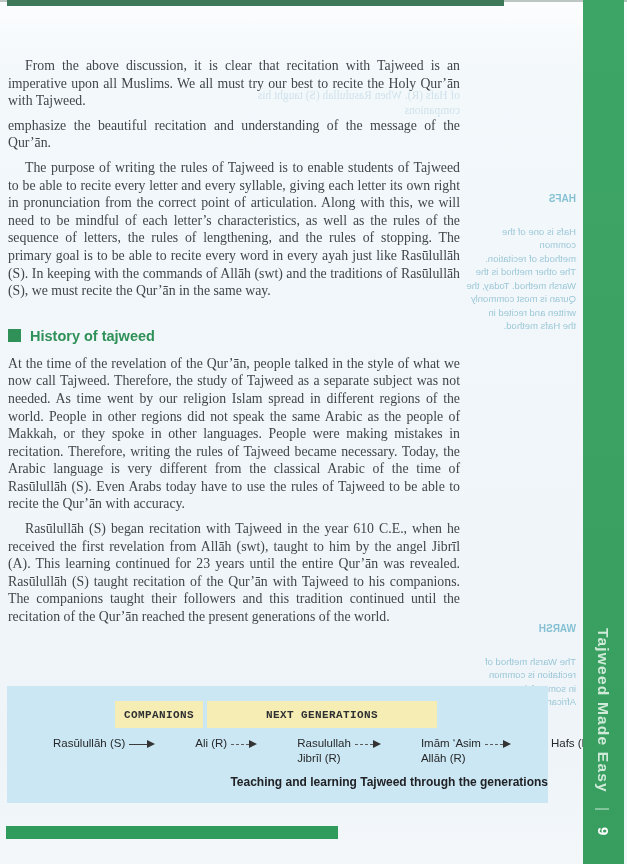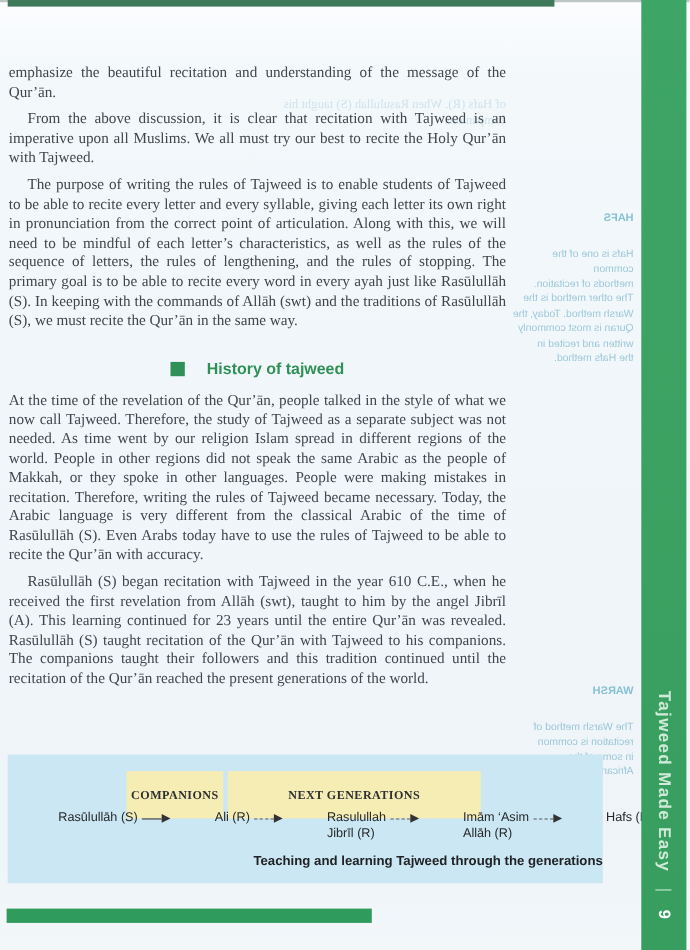--- a/index.html
+++ b/index.html
@@ -13,40 +13,40 @@
   .top-rule{position:absolute;left:7px;top:0;width:497px;height:6px;background:#3e7a59;}
   .bottom-rule{position:absolute;left:6px;top:826px;width:332px;height:13px;background:#2f9b5d;}
 
   
   .main{position:absolute;left:8px;top:57px;width:452px;z-index:2;}
   p.body-par{
     margin:0 0 7px 0;font-size:13.8px;line-height:17.6px;color:#41464c;
     text-align:justify;
   }
   p.indent{text-indent:17px;}
-  .section-heading{margin:28px 0 11px 0;display:flex;align-items:center;gap:20px;justify-content:center;}
+  .section-heading{margin:28px 0 11px 0;display:flex;align-items:center;gap:9px;}
   .bullet{width:13px;height:13px;background:#2f9158;flex:0 0 auto;}
   .heading-text{font-family:"Liberation Sans","DejaVu Sans",sans-serif;font-weight:bold;
     font-size:14.5px;color:#2f9158;}
 
   
   .ghost-note{position:absolute;width:112px;transform:scaleX(-1);
     font-family:"Liberation Sans","DejaVu Sans",sans-serif;font-size:9.5px;line-height:13.5px;
     color:#55a0bc;opacity:.55;white-space:pre-line;z-index:1;}
   .ghost-note .gtitle{display:block;font-weight:bold;font-size:10px;color:#2f95b4;margin-bottom:6px;}
   #ghost-hafs{left:464px;top:178px;}
   #ghost-warsh{left:464px;top:608px;}
   .ghost-frag{position:absolute;left:248px;top:88px;width:212px;transform:scaleX(-1);
     font-size:11.5px;line-height:15px;color:#74a8c4;opacity:.28;z-index:1;
     font-family:"Liberation Serif",serif;}
 
   
   .diagram{position:absolute;left:7px;top:686px;width:541px;height:117px;background:#cbe7f3;z-index:2;}
-  .ylabel{position:absolute;top:15px;height:43px;background:#f6edb4;display:flex;align-items:center;
-    justify-content:center;font-family:Liberation Serif, serif;font-weight:bold;
+  .ylabel{position:absolute;top:15px;height:27px;background:#f6edb4;display:flex;align-items:center;
+    justify-content:center;font-family:Liberation Mono, monospace;font-weight:bold;
     font-size:11px;letter-spacing:.4px;color:#2e3033;}
   #ybox-1{left:108px;width:88px;}
   #ybox-2{left:200px;width:230px;text-align:center;}
   .chain{position:absolute;left:10px;right:10px;top:50px;display:flex;align-items:flex-start;}
   .node{font-family:"Liberation Sans","DejaVu Sans",sans-serif;font-size:11.5px;line-height:14.5px;
     color:#26282a;white-space:nowrap;flex:0 0 auto;padding-left:36px;}
   .node .l2{display:block;}
   .arrow{flex:1 1 auto;display:flex;align-items:center;margin-top:4px;min-width:26px;padding:0 4px;}
   .arrow .shaft{flex:1;border-top:1.5px solid #3c3c3c;}
   .arrow.dashed .shaft{border-top:1.5px dashed #5d5d5d;}
@@ -84,22 +84,22 @@
 </div>
 <div class="ghost-note" id="ghost-warsh">
   <span class="gtitle">WARSH</span>
   <span>The Warsh method of
 recitation is common
 in some of the
 African countries.</span>
 </div>
 
 <div class="main">
+  <p class="body-par indent">From the above discussion, it is clear that recitation with Tajweed is an imperative upon all Muslims. We all must try our best to recite the Holy Qur’ān with Tajweed.</p>
   <p class="body-par">emphasize the beautiful recitation and understanding of the message of the Qur’ān.</p>
-  <p class="body-par indent">From the above discussion, it is clear that recitation with Tajweed is an imperative upon all Muslims. We all must try our best to recite the Holy Qur’ān with Tajweed.</p>
   <p class="body-par indent">The purpose of writing the rules of Tajweed is to enable students of Tajweed to be able to recite every letter and every syllable, giving each letter its own right in pronunciation from the correct point of articulation. Along with this, we will need to be mindful of each letter’s characteristics, as well as the rules of the sequence of letters, the rules of lengthening, and the rules of stopping. The primary goal is to be able to recite every word in every ayah just like Rasūlullāh (S). In keeping with the commands of Allāh (swt) and the traditions of Rasūlullāh (S), we must recite the Qur’ān in the same way.</p>
 
   <div class="section-heading">
     <span class="bullet"></span>
     <span class="heading-text">History of tajweed</span>
   </div>
 
   <p class="body-par">At the time of the revelation of the Qur’ān, people talked in the style of what we now call Tajweed. Therefore, the study of Tajweed as a separate subject was not needed. As time went by our religion Islam spread in different regions of the world. People in other regions did not speak the same Arabic as the people of Makkah, or they spoke in other languages. People were making mistakes in recitation. Therefore, writing the rules of Tajweed became necessary. Today, the Arabic language is very different from the classical Arabic of the time of Rasūlullāh (S). Even Arabs today have to use the rules of Tajweed to be able to recite the Qur’ān with accuracy.</p>
   <p class="body-par indent">Rasūlullāh (S) began recitation with Tajweed in the year 610 C.E., when he received the first revelation from Allāh (swt), taught to him by the angel Jibrīl (A). This learning continued for 23 years until the entire Qur’ān was revealed.  Rasūlullāh (S) taught recitation of the Qur’ān with Tajweed to his companions. The companions taught their followers and this tradition continued until the recitation of the Qur’ān reached the present generations of the world.</p>
 </div>

